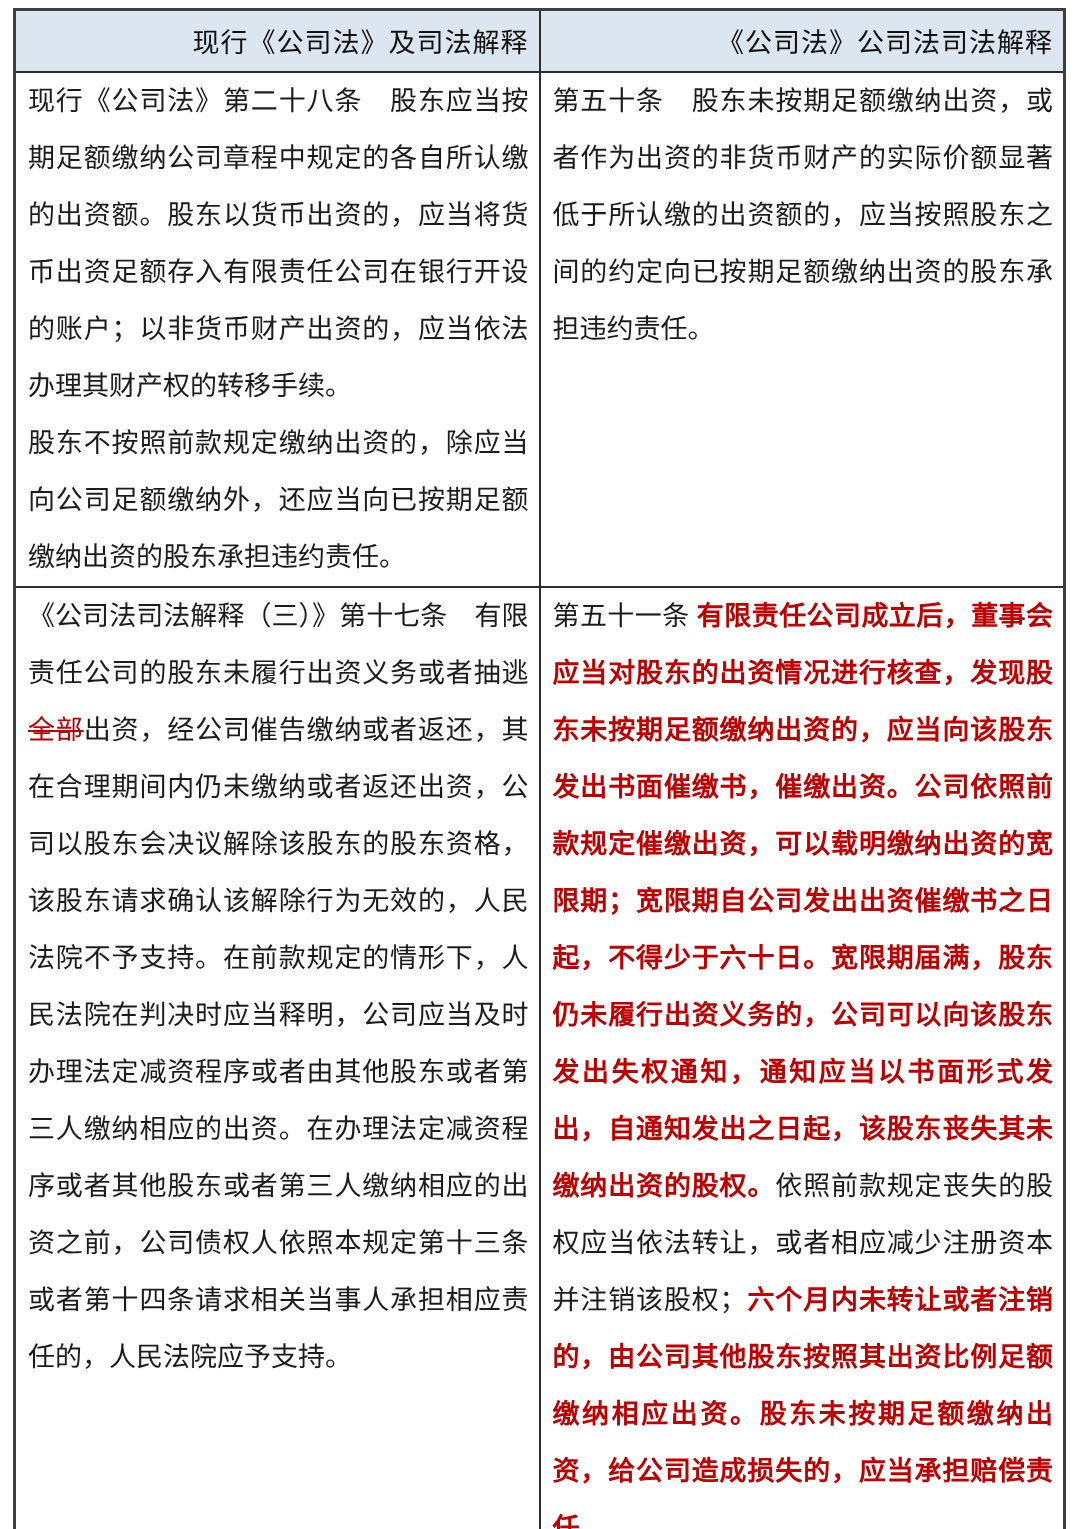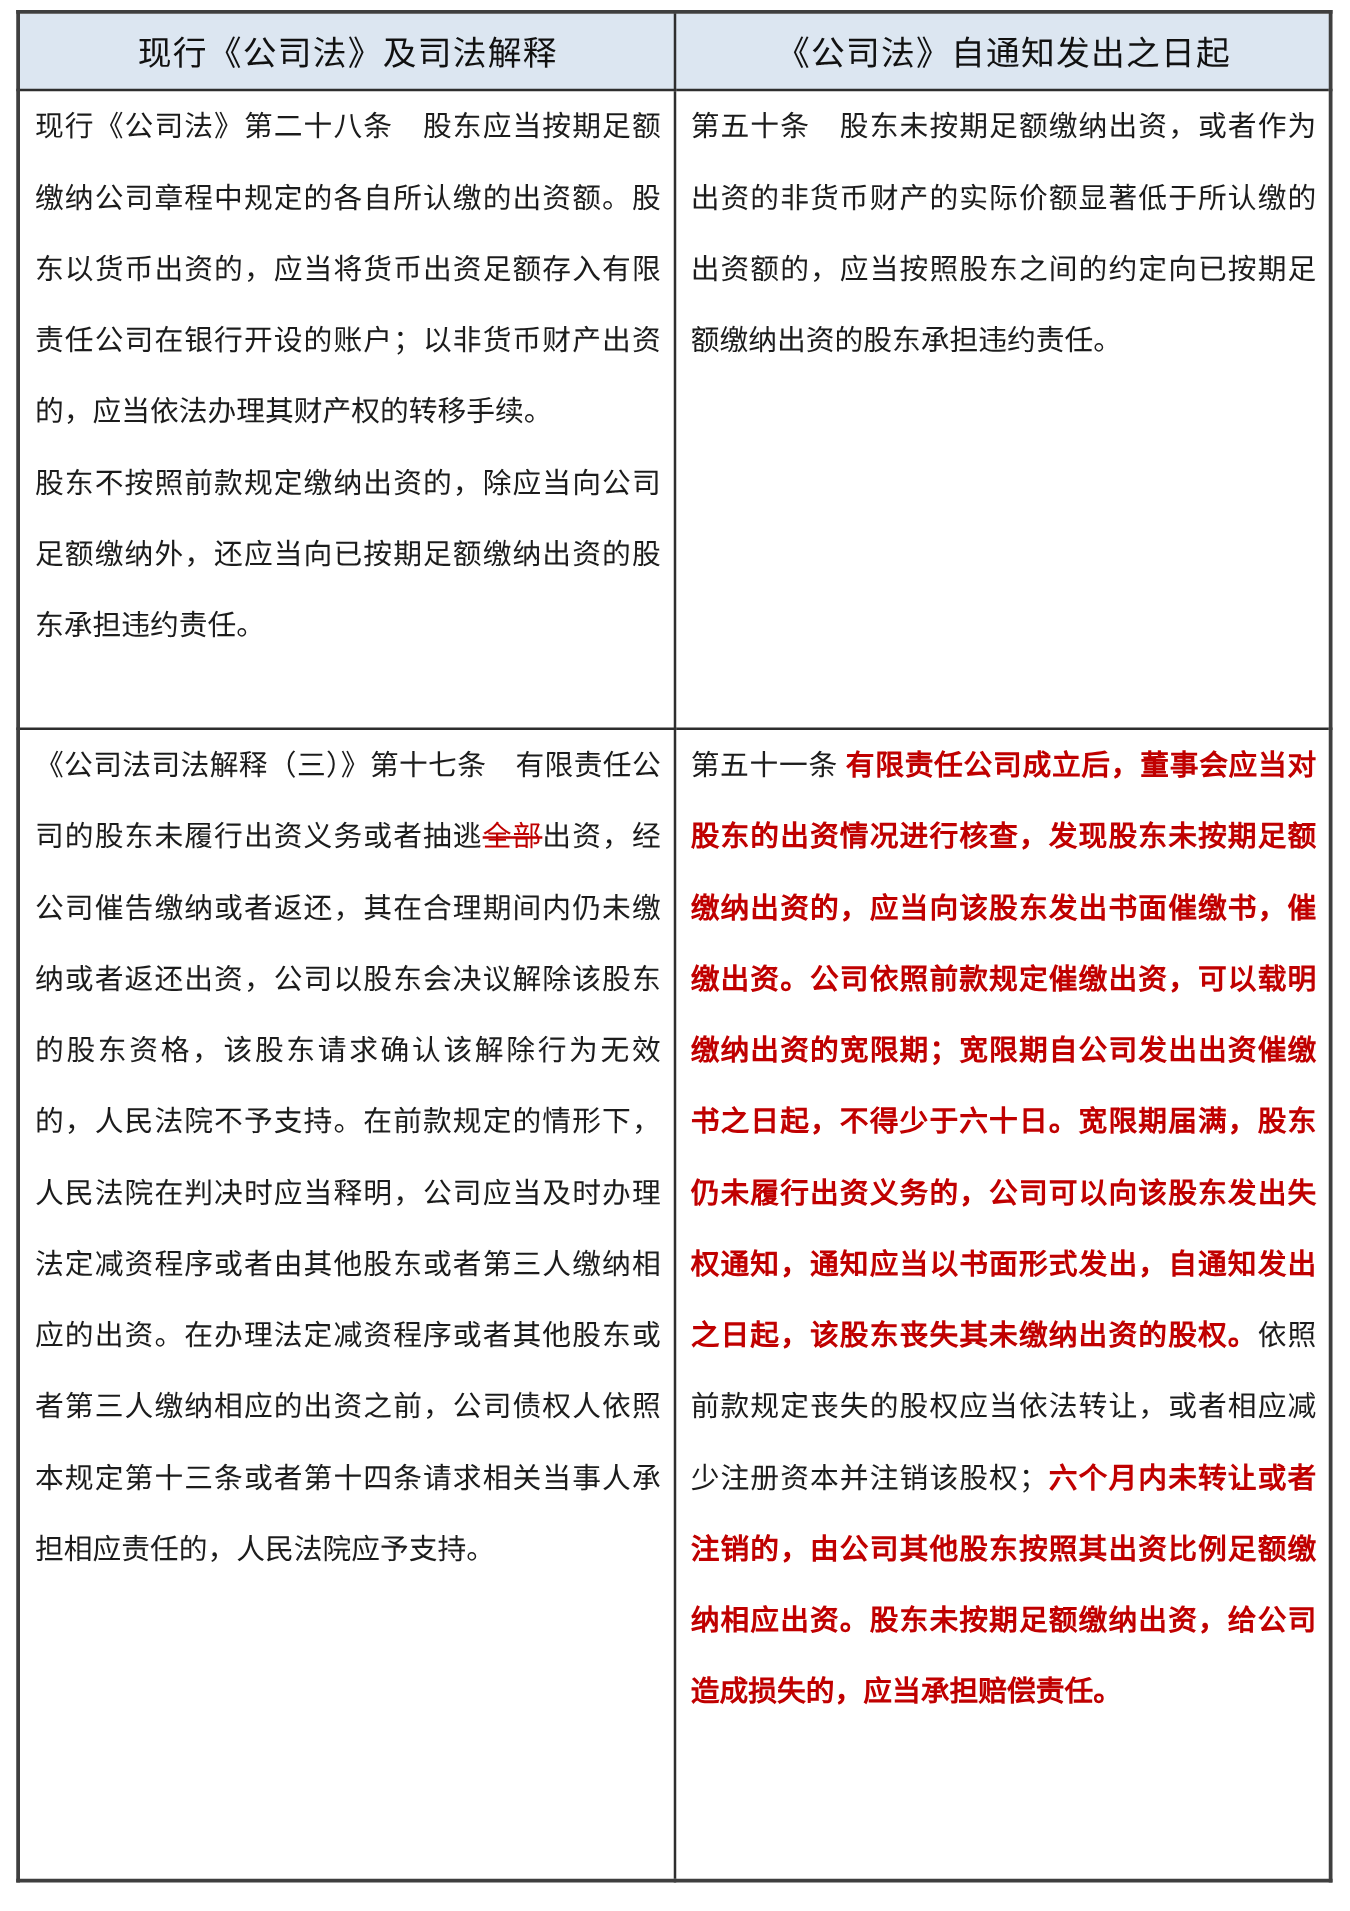--- a/index.html
+++ b/index.html
@@ -30,47 +30,47 @@
     vertical-align:top;
     overflow:hidden;
     box-sizing:border-box;
   }
   .law-table th{
     height:62px;
     background:var(--header-bg);
     font-size:27px;
     font-weight:normal;
     color:#111;
-    text-align:center;
+    text-align:right;
     vertical-align:middle;
     letter-spacing:1px;
   }
   .law-table td{
-    font-size:23px;
+    font-size:27px;
     line-height:57px;
     color:var(--body-text);
     text-align:justify;
     text-justify:inter-ideograph;
   }
   td.row1{height:511px;}
   td.row2{height:922px;}
   .para{margin:0;}
   .run{white-space:pre-wrap;}
   .run.red-strike{color:var(--emphasis-red);text-decoration:line-through;}
   .run.red-bold{color:var(--emphasis-red);font-weight:bold;margin-top:11px;}
 </style>
 </head>
 <body>
 
 <div class="page">
   <table class="law-table">
     <thead>
       <tr>
         <th>现行《公司法》及司法解释</th>
-        <th>《公司法》自通知发出之日起</th>
+        <th>《公司法》公司法司法解释</th>
       </tr>
     </thead>
     <tbody>
       <tr>
         <td class="row1">
             <div class="para"><span class="run normal">现行《公司法》第二十八条　股东应当按期足额缴纳公司章程中规定的各自所认缴的出资额。股东以货币出资的，应当将货币出资足额存入有限责任公司在银行开设的账户；以非货币财产出资的，应当依法办理其财产权的转移手续。</span></div>
             <div class="para"><span class="run normal">股东不按照前款规定缴纳出资的，除应当向公司足额缴纳外，还应当向已按期足额缴纳出资的股东承担违约责任。</span></div>
           </td>
         <td class="row1">
             <div class="para"><span class="run normal">第五十条　股东未按期足额缴纳出资，或者作为出资的非货币财产的实际价额显著低于所认缴的出资额的，应当按照股东之间的约定向已按期足额缴纳出资的股东承担违约责任。</span></div>

